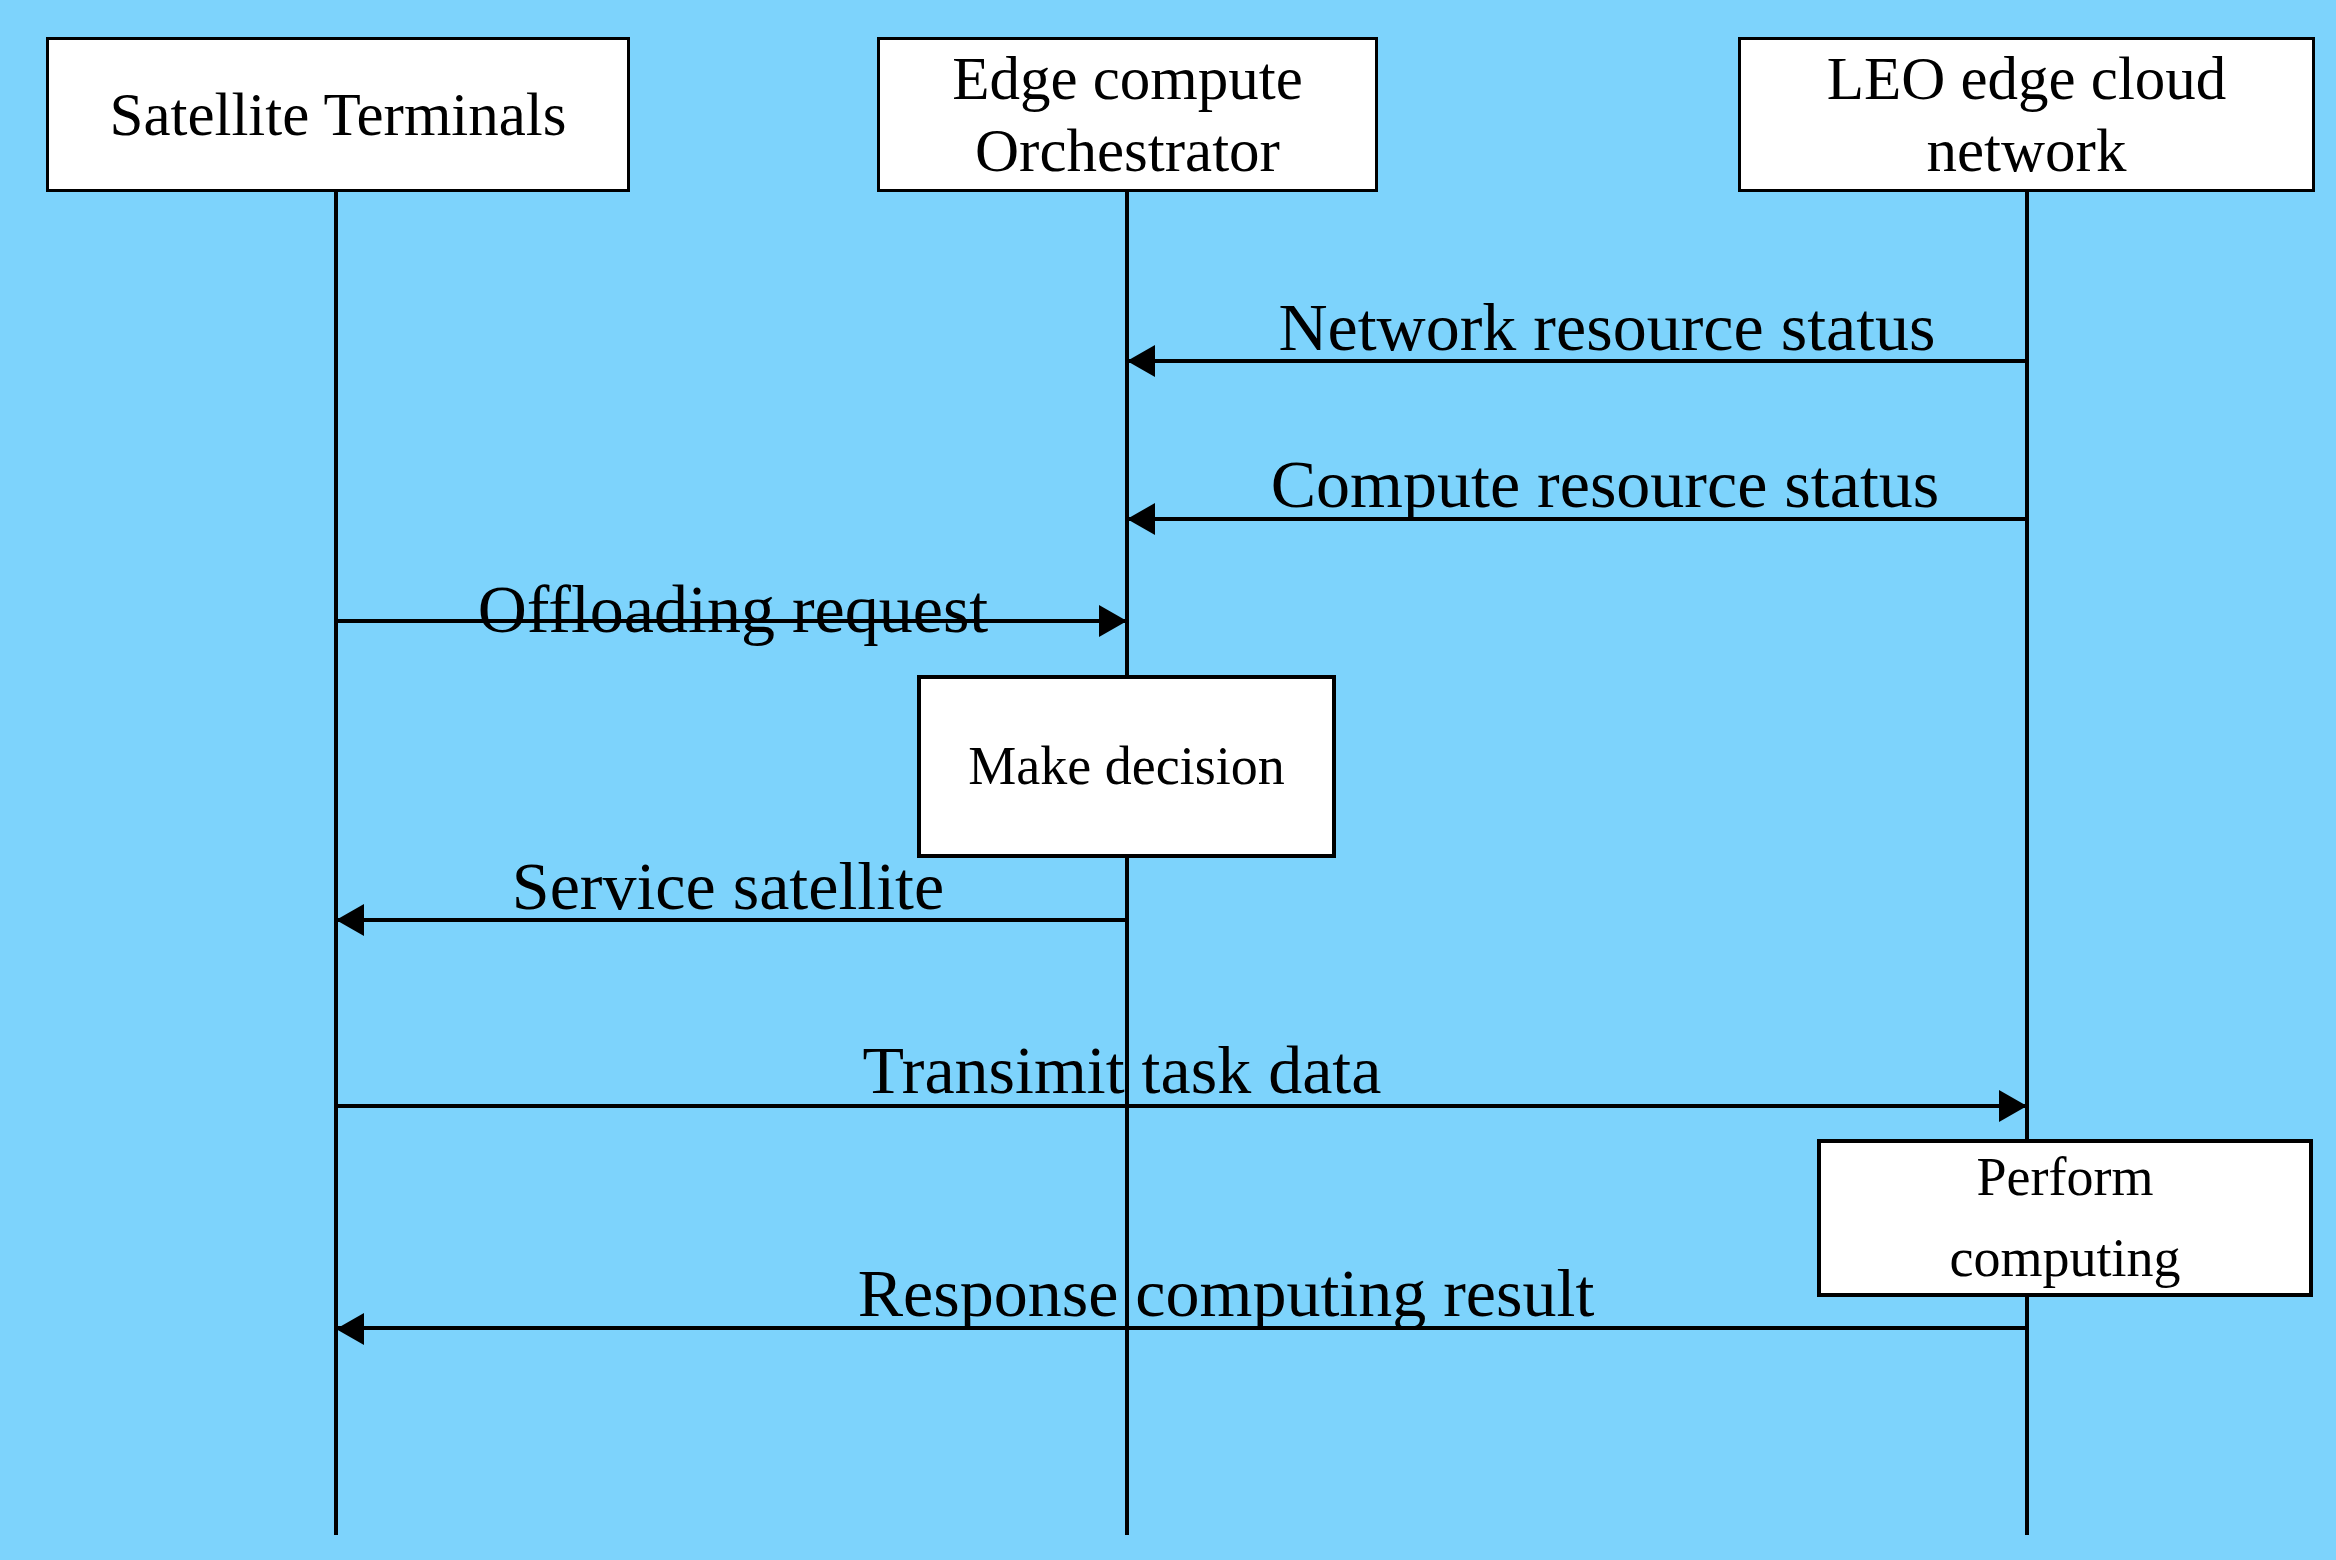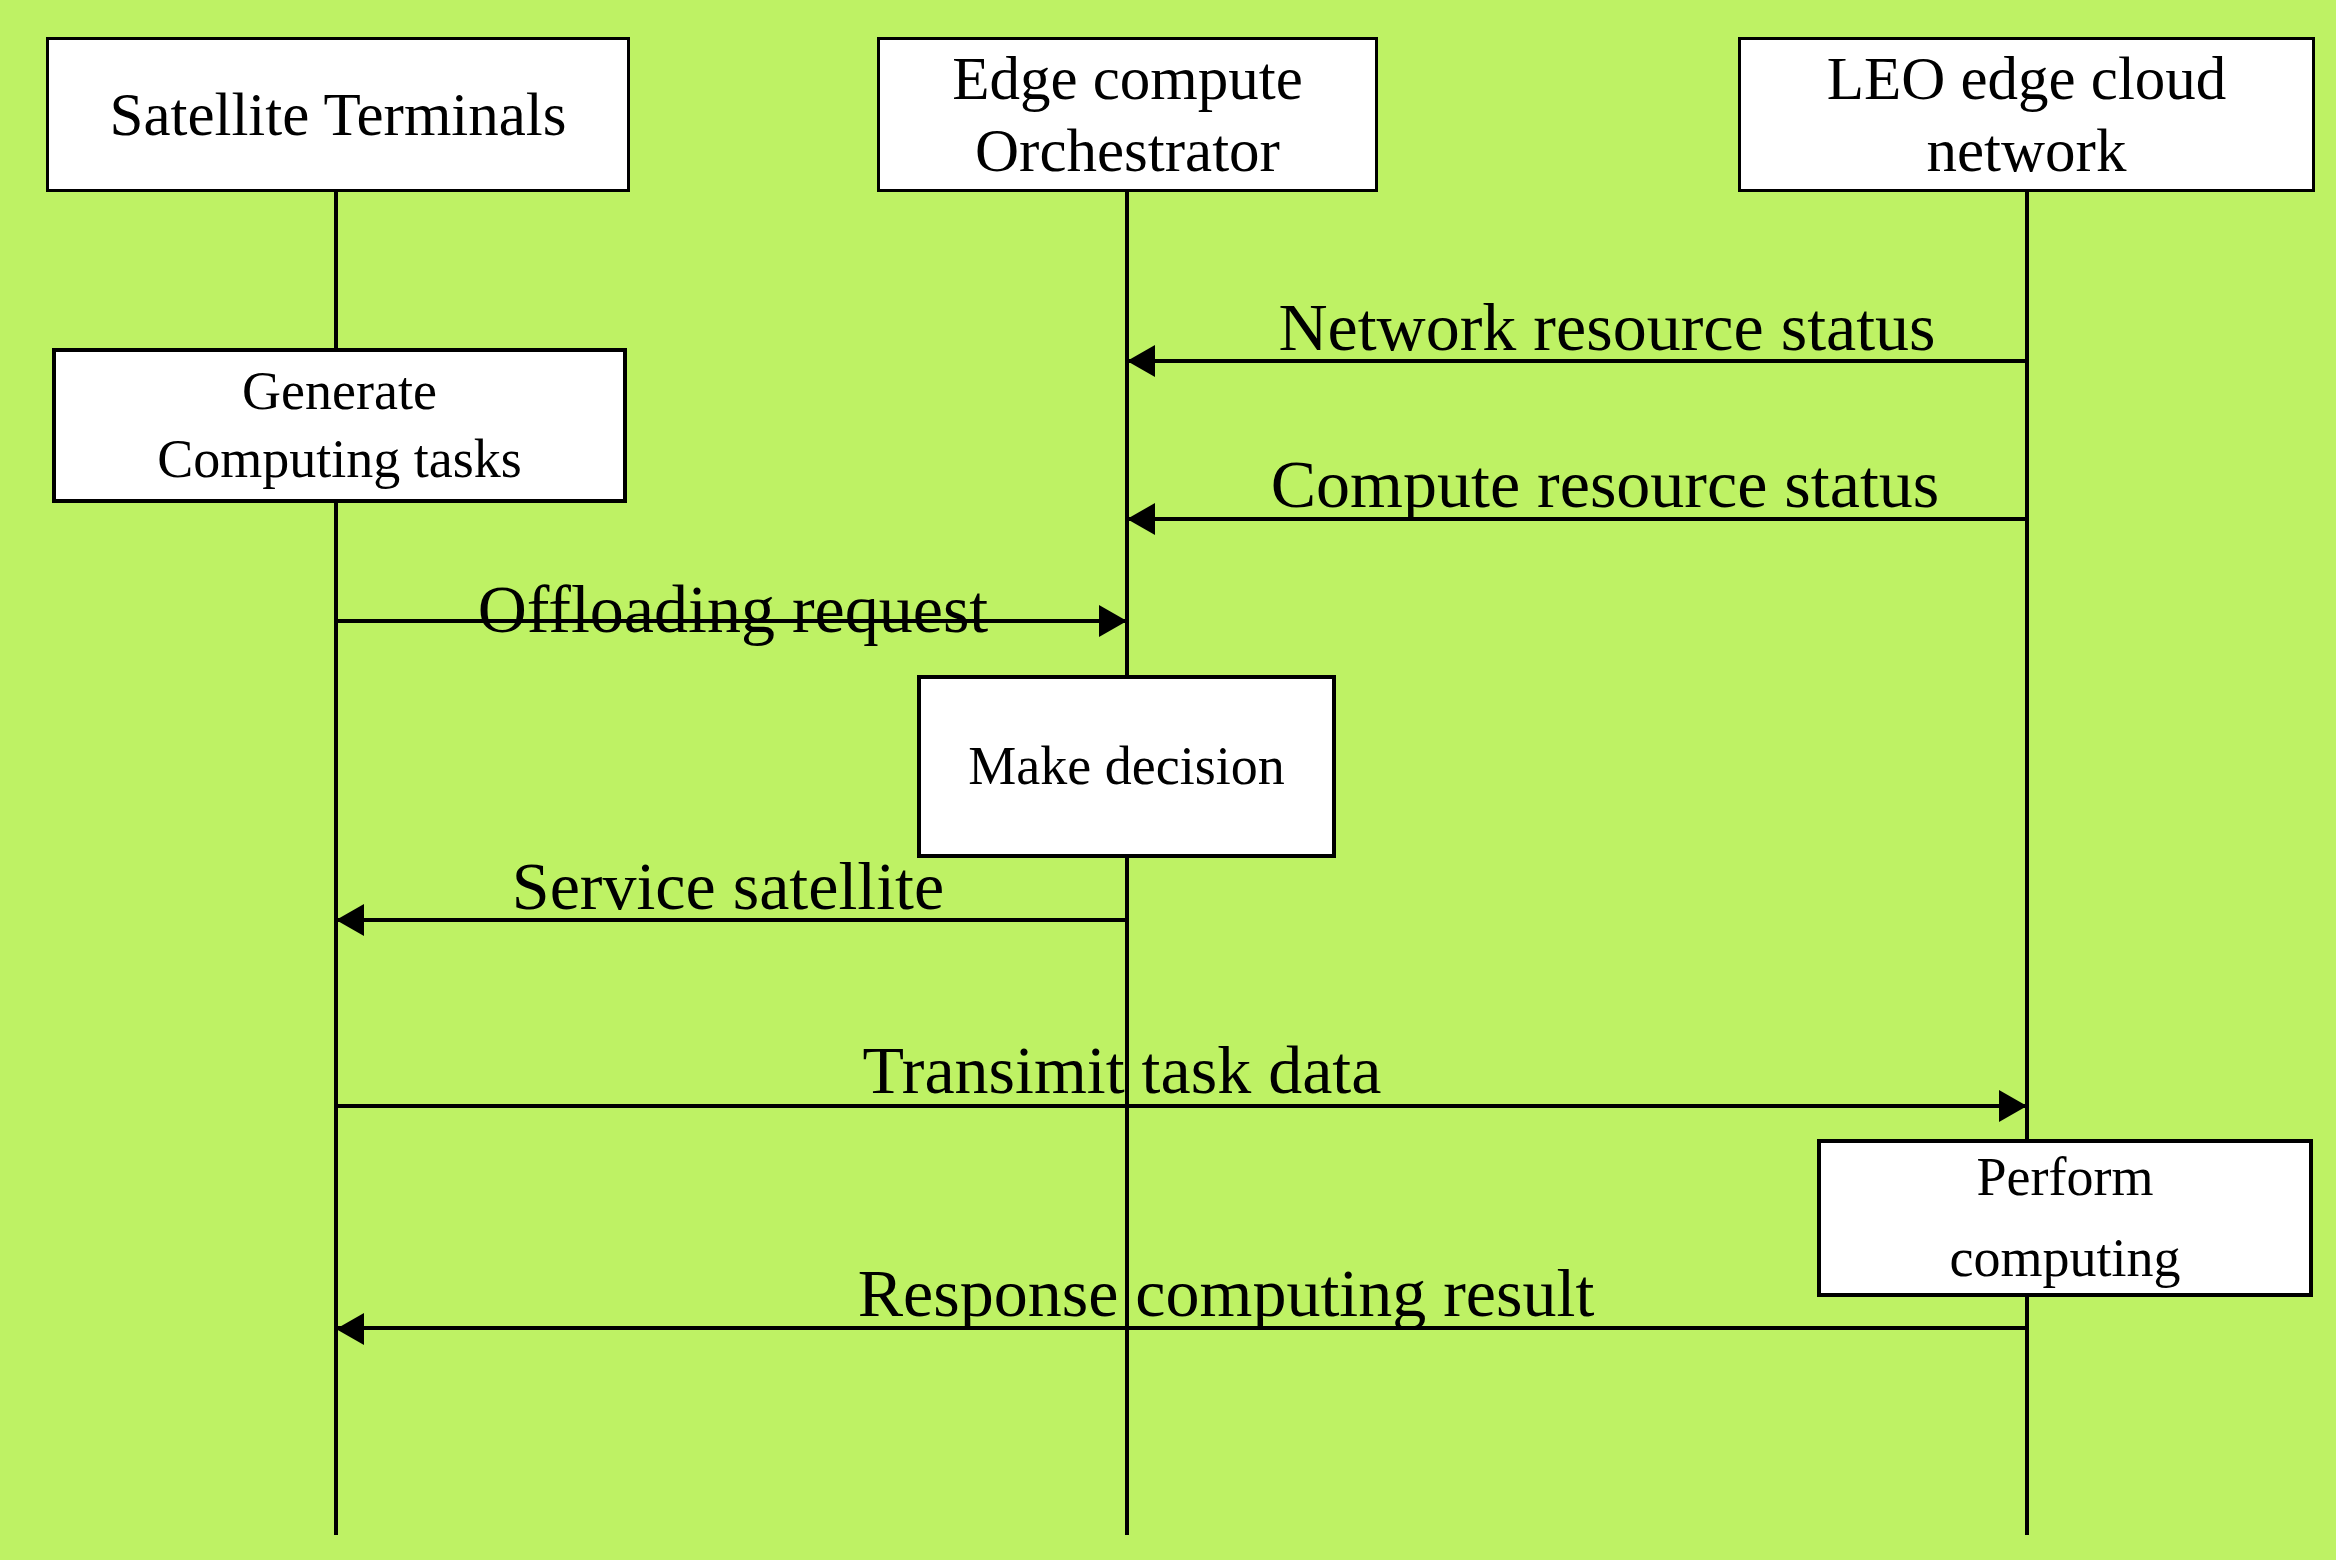--- a/index.html
+++ b/index.html
@@ -4,21 +4,21 @@
 <style>
   html, body {
     margin: 0;
     padding: 0;
     background: #ffffff;
   }
   .canvas {
     position: relative;
     width: 2337px;
     height: 1560px;
-    background: #bef264;
+    background: #7dd3fc;
     font-family: "Liberation Serif", "DejaVu Serif", serif;
     color: #000000;
     overflow: hidden;
   }
   
   .actor-box {
     position: absolute;
     box-sizing: border-box;
     border: 3.7px solid #000000;
     background: #ffffff;
@@ -97,24 +97,20 @@
   </div>
   <div class="actor-box" style="left:877px; top:37px; width:501px; height:155px;">
     <span>Edge compute
 Orchestrator</span>
   </div>
   <div class="actor-box" style="left:1738px; top:37px; width:577px; height:155px;">
     <span>LEO edge cloud
 network</span>
   </div>
 
-  <div class="activity-box" style="left:52px; top:348px; width:575px; height:155px; line-height:1.25;">
-    <span>Generate
-Computing tasks</span>
-  </div>
   <div class="activity-box" style="left:917px; top:675px; width:419px; height:183px;">
     <span>Make decision</span>
   </div>
   <div class="activity-box" style="left:1817px; top:1139px; width:496px; height:158px; line-height:1.5;">
     <span>Perform
 computing</span>
   </div>
 
   <div class="msg-label" style="left:1607px; top:288px;">Network resource status</div>
   <div class="msg-line" style="left:1127px; top:359px; width:900px;"></div>

